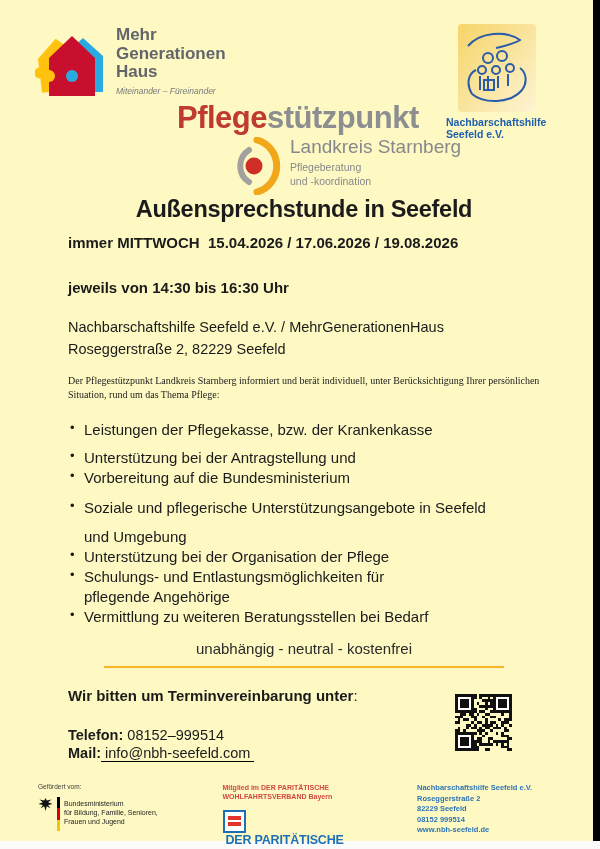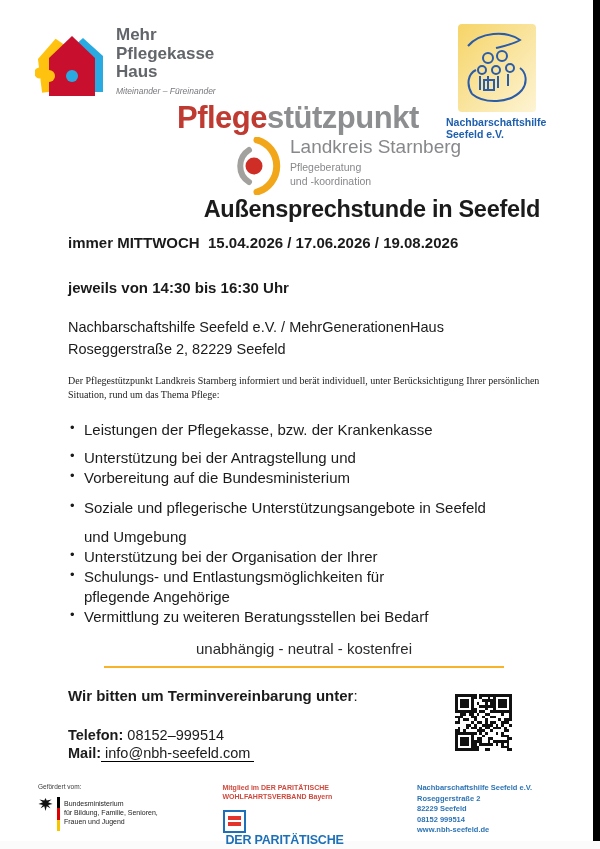--- a/index.html
+++ b/index.html
@@ -1,19 +1,19 @@
 <!DOCTYPE html>
 <html><head>
 <meta charset="utf-8">
 <style>
   * { margin:0; padding:0; box-sizing:border-box; }
   html,body { background:#e8e8e8; }
   .page {
     position:relative; width:600px; height:849px; margin:0 auto;
-    background:#ffffff; overflow:hidden;
+    background:#fef9c3; overflow:hidden;
     font-family:"Liberation Sans", sans-serif; color:#1b1b1b;
   }
   .edge-right { position:absolute; top:0; right:0; width:7px; height:100%; background:#000; }
   .edge-bottom { position:absolute; left:0; bottom:0; width:100%; height:8px; background:#fbfbfb; }
 
   
   .header { position:absolute; top:26px; left:35px; right:52px; display:flex; justify-content:space-between; }
   .mgh { display:flex; gap:11px; }
   .mgh-text .name { font-size:17px; font-weight:bold; color:#62656a; line-height:1.1; }
   .mgh-text .tagline { font-size:8.5px; font-style:italic; color:#77787c; margin-top:4px; }
@@ -25,21 +25,21 @@
   .psp { position:absolute; left:177px; top:100px; }
   .psp-word { font-size:31px; font-weight:bold; letter-spacing:-0.5px; }
   .psp-word .red { color:#bf3a30; }
   .psp-word .gray { color:#8c8e90; }
   .psp-row { display:flex; gap:9px; margin-left:52px; margin-top:1px; align-items:flex-start; }
   .psp-right .district { font-size:19px; color:#87888b; line-height:1.1; }
   .psp-right .svc { font-size:10.5px; color:#87888b; line-height:1.3; margin-top:3px; }
 
   
   .main { position:absolute; top:196px; left:68px; right:60px; }
-  .title { text-align:right; font-size:23.5px; font-weight:bold; letter-spacing:-0.3px; margin-bottom:11px; }
+  .title { text-align:center; font-size:23.5px; font-weight:bold; letter-spacing:-0.3px; margin-bottom:11px; }
   .dates { font-size:15px; font-weight:bold; white-space:pre-wrap; margin-bottom:28px; }
   .timeline { font-size:15px; font-weight:bold; margin-bottom:21px; }
   .loc { font-size:14.5px; line-height:1.5; margin-bottom:13px; }
   .intro { font-size:10px; line-height:1.48; margin-bottom:17px;font-family:Liberation Serif, serif; }
   ul.bullets { list-style:none; }
   ul.bullets li { position:relative; padding-left:16px; font-size:15px; line-height:1.33; }
   ul.bullets li::before { content:"•"; position:absolute; left:2px; top:-1px; font-size:13px; }
   li.mb8 { margin-bottom:8px; } li.mb10 { margin-bottom:10px; }
   .line2 { display:block; }
   .line2.spaced { margin-top:9px; }
@@ -94,21 +94,21 @@
           </g>
           <polygon points="28,30 48,12 68,30 68,66 28,66" fill="#29abe2"></polygon>
           <polygon points="14,32 37,10 60,32 60,70 14,70" fill="#c8102e"></polygon>
           <circle cx="14" cy="50" r="6" fill="#ffc20e"></circle>
           <circle cx="37" cy="50" r="6" fill="#29abe2"></circle>
           <circle cx="26" cy="36" r="4.5" fill="#fff" opacity="0.0"></circle>
         </svg>
       </span>
       <div class="mgh-text">
         <div class="name">Mehr</div>
-        <div class="name">Pflegekasse</div>
+        <div class="name">Generationen</div>
         <div class="name">Haus</div>
         <div class="tagline">Miteinander – Füreinander</div>
       </div>
     </div>
 
     <div class="nbh-logo">
       <div class="nbh-img">
         <svg width="78" height="88" viewBox="0 0 78 88">
           <defs>
             <linearGradient id="nbhg" x1="0" y1="0" x2="1" y2="1">
@@ -167,21 +167,21 @@
       <div>Nachbarschaftshilfe Seefeld e.V. / MehrGenerationenHaus</div>
       <div>Roseggerstraße 2, 82229 Seefeld</div>
     </div>
     <div class="intro">Der Pflegestützpunkt Landkreis Starnberg informiert und berät individuell, unter Berücksichtigung Ihrer persönlichen Situation, rund um das Thema Pflege:</div>
 
     <ul class="bullets">
       <li class="mb8"><span>Leistungen der Pflegekasse, bzw. der Krankenkasse</span></li>
       <li><span>Unterstützung bei der Antragstellung und</span></li>
       <li class="mb10"><span>Vorbereitung auf die Bundesministerium</span></li>
       <li><span>Soziale und pflegerische Unterstützungsangebote in Seefeld</span><span class="line2 spaced">und Umgebung</span></li>
-      <li><span>Unterstützung bei der Organisation der Ihrer</span></li>
+      <li><span>Unterstützung bei der Organisation der Pflege</span></li>
       <li><span>Schulungs- und Entlastungsmöglichkeiten für</span><span class="line2">pflegende Angehörige</span></li>
       <li><span>Vermittlung zu weiteren Beratungsstellen bei Bedarf</span></li>
     </ul>
 
     <div class="tagline-free">unabhängig - neutral - kostenfrei</div>
     <hr class="rule">
 
     <div class="contact-h">
       <span>Wir bitten um Terminvereinbarung unter</span><span class="colon">:</span>
     </div>

